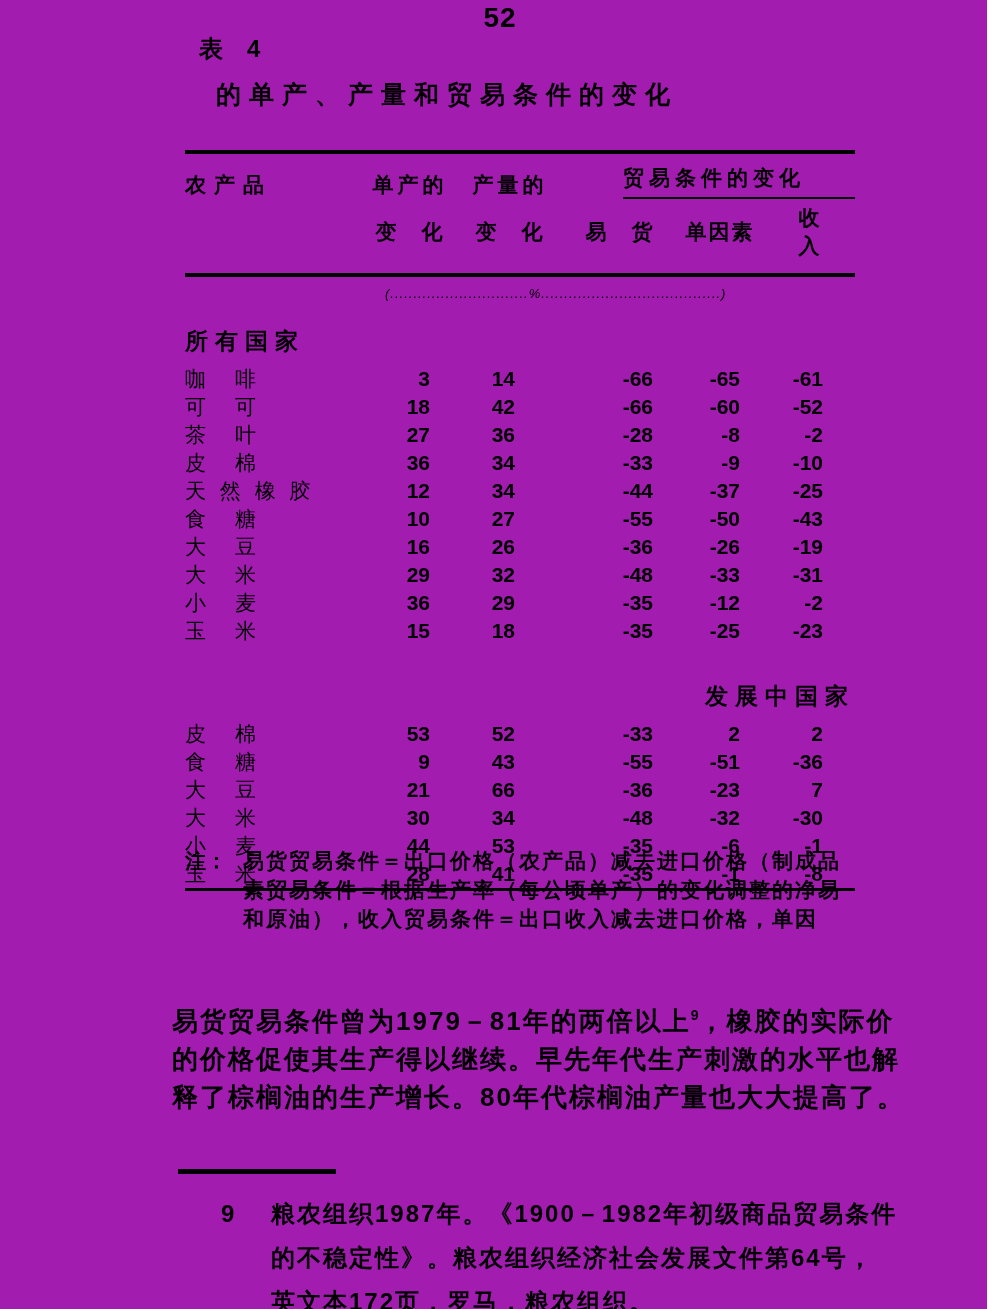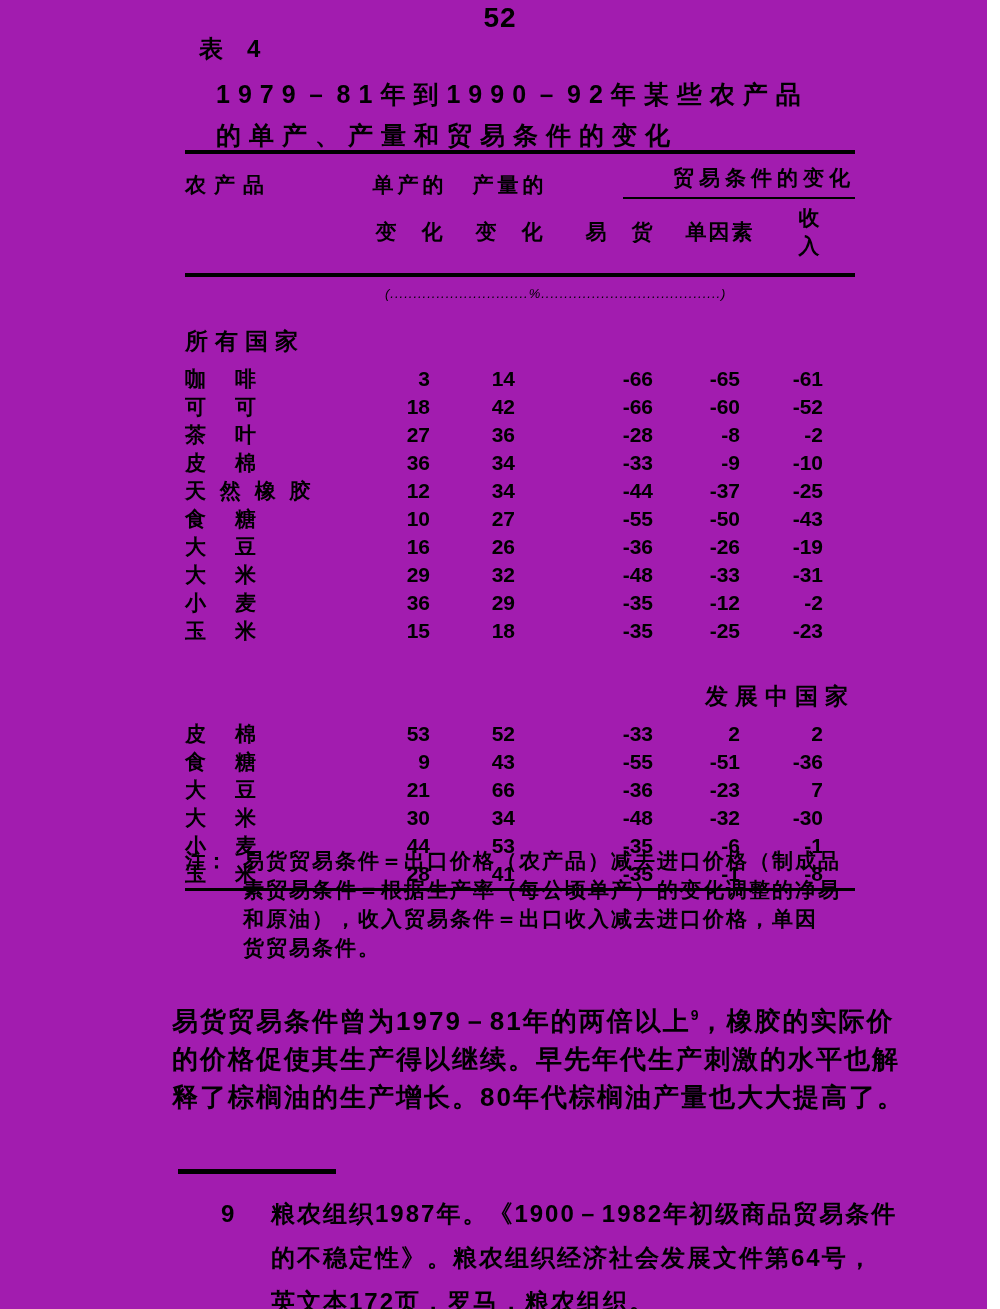--- a/index.html
+++ b/index.html
@@ -32,35 +32,35 @@
   col.c-output { width:110px; }
   col.c-barter { width:110px; }
   col.c-single { width:90px;  }
   col.c-income { width:90px;  }
   thead { border-bottom:4px solid #000; }
   th { font-weight:bold; font-size:21px; padding:0; }
   .th-prod { text-align:left; vertical-align:top; padding-top:17px; letter-spacing:8px; }
   .th-top  { padding-top:17px; text-align:center; letter-spacing:4px; vertical-align:top; }
   .th-group { padding-top:10px; vertical-align:top; }
   .th-group .group-inner {
-    margin-left:58px; text-align:right; letter-spacing:5px;
+    margin-left:58px; text-align:left; letter-spacing:5px;
     border-bottom:2px solid #000; padding-bottom:5px;
   }
   .th-sub { text-align:center; padding:5px 0 13px 0; letter-spacing:2px; }
   td.unit-cell {
     padding:9px 0 11px 200px; font-size:13px; font-weight:normal;
     letter-spacing:1px; white-space:nowrap; font-style:italic;
   }
   td.section-header {
     font-size:23px; font-weight:bold; letter-spacing:7px;
     padding:14px 0 8px 0;
   }
   td.section-header.second { padding-top:36px;text-align:right; }
   td.prod {
-    font-size:21px; font-weight:bold; letter-spacing:4px;
+    font-size:21px; font-weight:normal; letter-spacing:4px;
     height:28px; padding:0; white-space:nowrap;
   }
   td.num {
     font-size:21px; font-weight:bold; text-align:right; padding:0; height:28px;
   }
   td.num.v0 { padding-right:25px; }
   td.num.v1 { padding-right:50px; }
   td.num.v2 { padding-right:22px; }
   td.num.v3 { padding-right:25px; }
   td.num.v4 { padding-right:32px; }
@@ -90,21 +90,20 @@
 </head>
 <body>
 
 <div id="page">
 
   <div class="page-number">52</div>
 
   <div class="table-label">表　4</div>
 
   <div class="title">
-    <div>1979－81年到1990－92年某些农产品</div>
     <div>的单产、产量和贸易条件的变化</div>
   </div>
 
   <table class="data-table">
     <colgroup>
       <col class="c-prod">
         <col class="c-yield">
         <col class="c-output">
       <col class="c-barter">
         <col class="c-single">
@@ -268,21 +267,20 @@
         </tr>
       </tbody>
   </table>
 
   <div class="note">
     <div class="note-label">注：</div>
     <div class="note-text">
       <div>易货贸易条件＝出口价格（农产品）减去进口价格（制成品</div>
       <div>素贸易条件＝根据生产率（每公顷单产）的变化调整的净易</div>
       <div>和原油），收入贸易条件＝出口收入减去进口价格，单因</div>
-      <div>货贸易条件。</div>
     </div>
   </div>
 
   <div class="body-text">
     <div class="bline"><span>易货贸易条件曾为1979－81年的两倍以上</span><sup>9</sup><span>，橡胶的实际价</span></div>
     <div class="bline">的价格促使其生产得以继续。早先年代生产刺激的水平也解</div>
     <div class="bline">释了棕榈油的生产增长。80年代棕榈油产量也大大提高了。</div>
   </div>
 
   <div class="fn-rule"></div>

